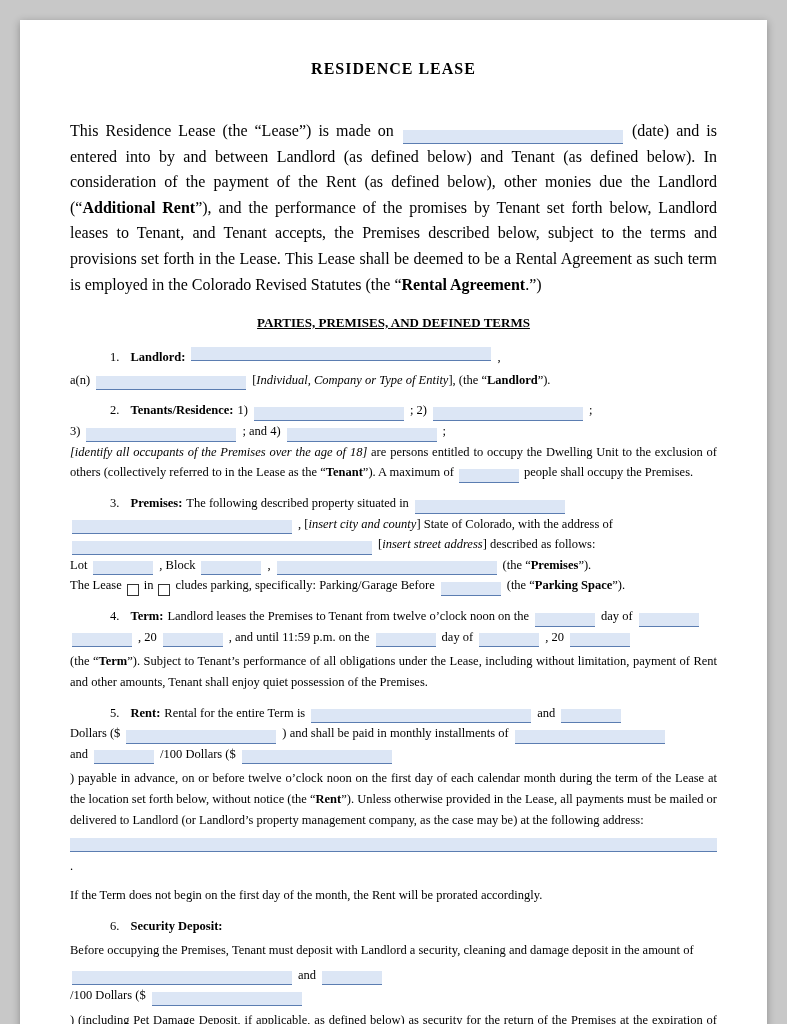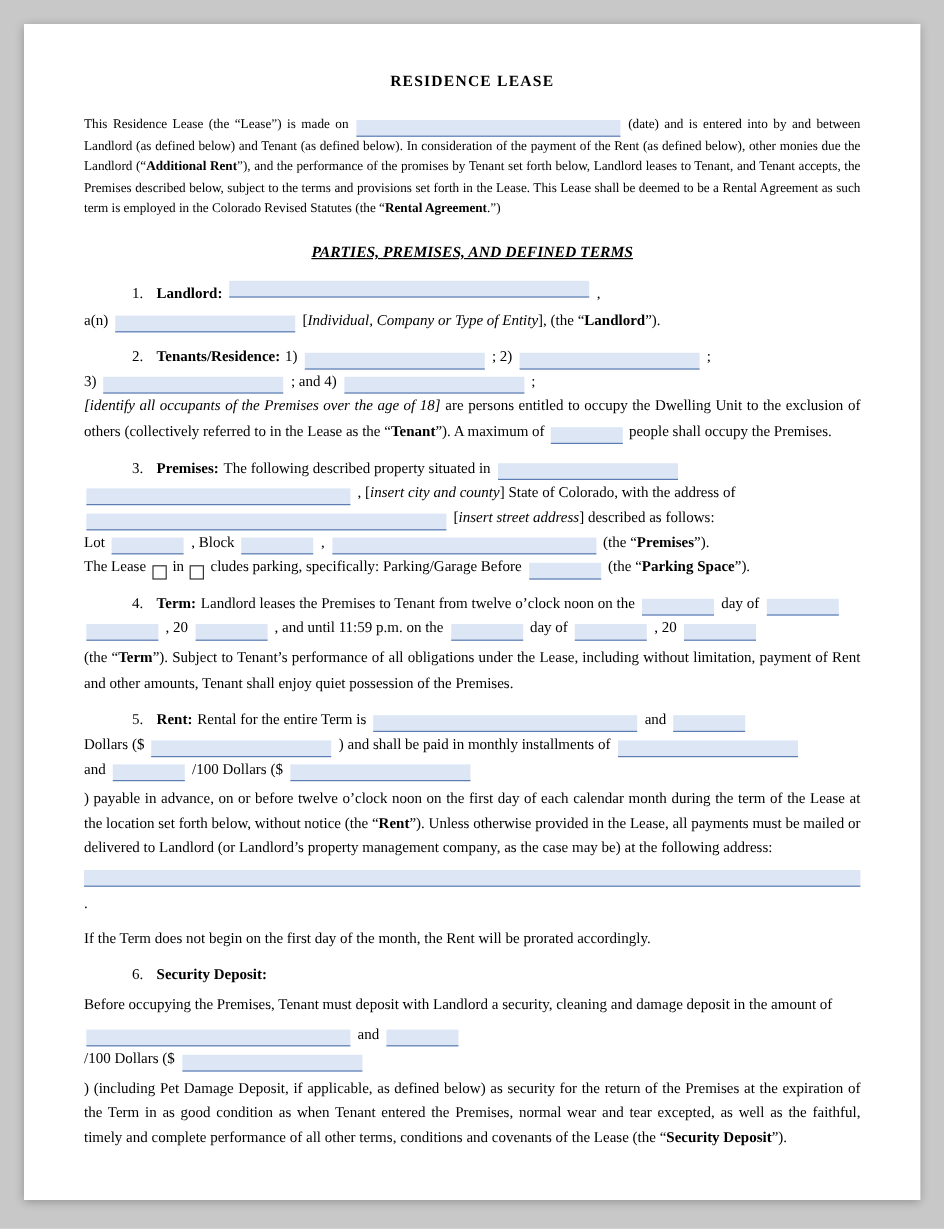--- a/index.html
+++ b/index.html
@@ -15,40 +15,39 @@
     .page {
       background: #fff;
       width: 750px;
       min-height: 980px;
       padding: 40px 50px 30px 50px;
       position: relative;
       box-shadow: 0 2px 8px rgba(0,0,0,0.3);
     }
     .title {
       text-align: center;
-      font-size: 13px;
+      font-size: 16px;
       font-weight: bold;
       letter-spacing: 1px;
-      margin-bottom: 20px;
+      margin-bottom: 40px;
       text-transform: uppercase;
     }
     .intro-para {
-      font-size: 11px;
+      font-size: 16px;
       line-height: 1.6;
       margin-bottom: 18px;
       text-align: justify;
     }
     .section-heading {
       text-align: center;
       font-size: 13px;
       font-weight: bold;
       text-decoration: underline;
       text-transform: uppercase;
       margin-bottom: 16px;
-      font-style: italic;
     }
     .section-block {
       font-size: 12.5px;
       line-height: 1.65;
       margin-bottom: 10px;
       text-align: justify;
     }
     .inline-field {
       display: inline-block;
       border-bottom: 1px solid #5b7db1;

